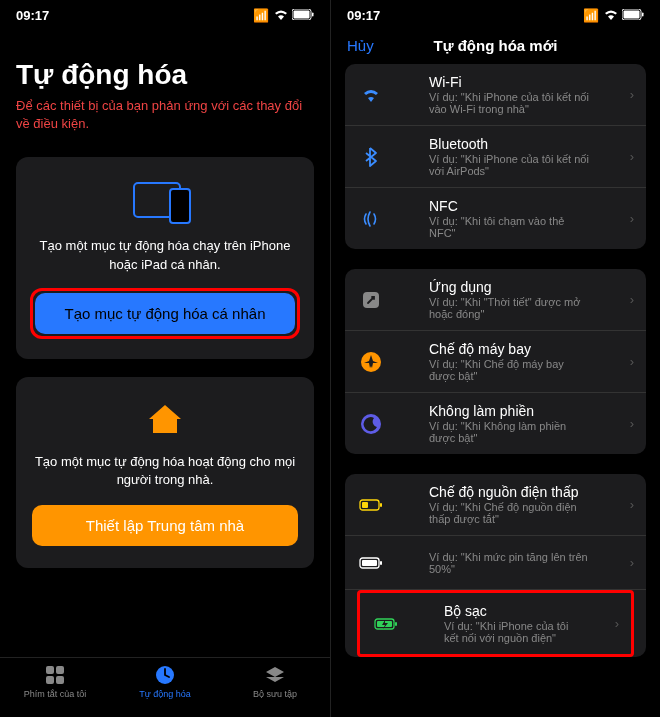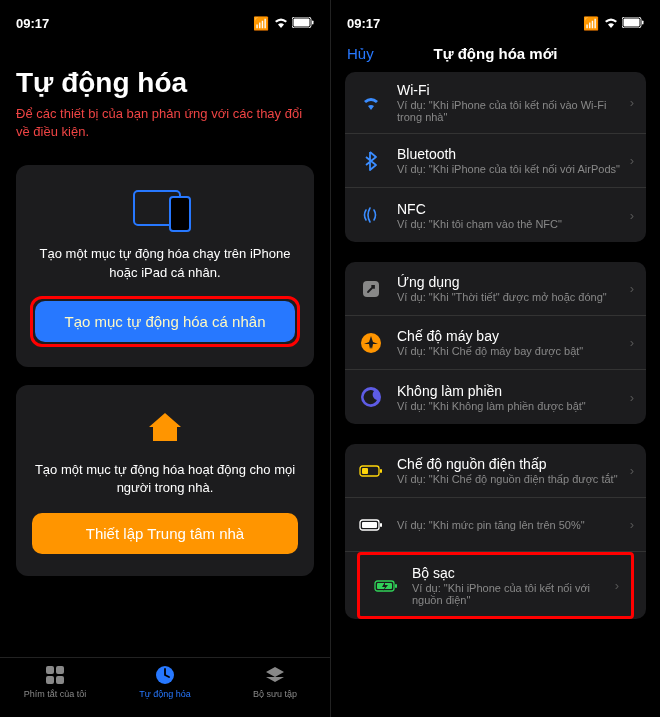--- a/index.html
+++ b/index.html
@@ -1,45 +1,45 @@
 <!DOCTYPE html>
 <html><head>
 <meta charset="utf-8">
 <style>
 * { box-sizing: border-box; margin: 0; padding: 0; }
 body { font-family: -apple-system, "Helvetica Neue", sans-serif; background: #fff; display: flex; width: 660px; height: 717px; }
 .phone { width: 330px; height: 717px; background: #000; color: #fff; position: relative; overflow: hidden; }
 .phone + .phone { border-left: 1px solid #222; }
-.status-bar { display: flex; justify-content: space-between; align-items: flex-end; padding: 16px 16px 4px; font-size: 13px; font-weight: 600; }
+.status-bar { display: flex; justify-content: space-between; align-items: flex-end; padding: 8px 16px 4px; font-size: 13px; font-weight: 600; }
 .status-left { display: flex; align-items: center; gap: 4px; }
 .status-right { display: flex; align-items: center; gap: 4px; }
 .notch { position: absolute; top: 0; left: 50%; transform: translateX(-50%); width: 120px; height: 22px; background: #000; border-radius: 0 0 14px 14px; z-index: 10; }
 .content { padding: 12px 16px; height: calc(100% - 30px); overflow-y: auto; }
 .content::-webkit-scrollbar { display: none; }
 h1 { font-size: 28px; font-weight: 700; margin: 20px 0 6px; }
 .subtitle { font-size: 13px; color: #ef4444; margin-bottom: 24px; line-height: 1.4; }
 .card { background: #1c1c1e; border-radius: 12px; padding: 22px 16px; margin-bottom: 18px; text-align: center; }
 .card-icon-devices { display: flex; justify-content: center; margin-bottom: 12px; }
 .card-desc { font-size: 13px; color: #fff; margin-bottom: 16px; line-height: 1.4; }
 .btn { display: block; width: 100%; padding: 12px; border: none; border-radius: 10px; font-size: 15px; font-weight: 500; cursor: pointer; text-align: center; }
-.btn-blue { background: #2778ff; color: #fef9c3; }
+.btn-blue { background: #2778ff; color: #000000; }
 .btn-orange { background: #ff9500; color: #fff; }
 .highlight-red { border: 3px solid #ff0000; border-radius: 12px; padding: 2px; margin: -2px; }
 .card-icon-home { width: 40px; height: 40px; margin: 0 auto 14px; }
 .tab-bar { position: absolute; bottom: 0; left: 0; right: 0; background: #000; display: flex; border-top: 1px solid #222; padding: 6px 0 18px; }
 .tab-item { flex: 1; text-align: center; color: #888; font-size: 9px; }
 .tab-item.active { color: #2778ff; }
 .tab-icon { display: block; margin: 0 auto 3px; }
 
 
 .nav-bar { display: flex; align-items: center; padding: 10px 16px; position: relative; }
 .nav-cancel { color: #2778ff; font-size: 15px; }
 .nav-title { position: absolute; left: 50%; transform: translateX(-50%); font-size: 15px; font-weight: 600; }
 .section { background: #1c1c1e; border-radius: 10px; margin: 0 14px 20px; overflow: hidden; }
-.row { display: flex; align-items: center; padding: 10px 12px; border-bottom: 0.5px solid #333; cursor: pointer; min-height: 54px; }
+.row { display: flex; align-items: center; padding: 10px 12px; border-bottom: 0.5px solid #333; cursor: pointer; min-height: 54px; gap: 32px; }
 .row:last-child { border-bottom: none; }
 .row-icon { width: 28px; height: 28px; margin-right: 12px; display: flex; align-items: center; justify-content: center; flex-shrink: 0; }
 .row-text { flex: 1; min-width: 0; }
 .row-title { font-size: 14px; font-weight: 500; color: #fff; }
 .row-sub { font-size: 11px; color: #888; margin-top: 1px; }
 .chevron { color: #555; font-size: 13px; margin-left: 6px; }
 .highlight-red-row { border: 3px solid #ff0000; border-radius: 4px; margin: 0 12px 0; position: relative; }
 .highlight-red-row .row { border-bottom: none; }
 .right-content { height: calc(100% - 30px); overflow-y: auto; }
 .right-content::-webkit-scrollbar { display: none; }

